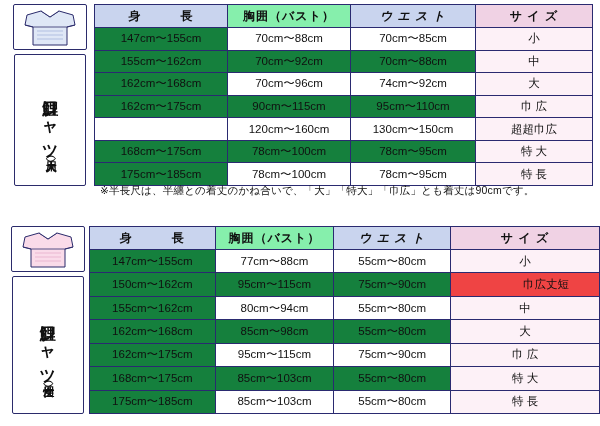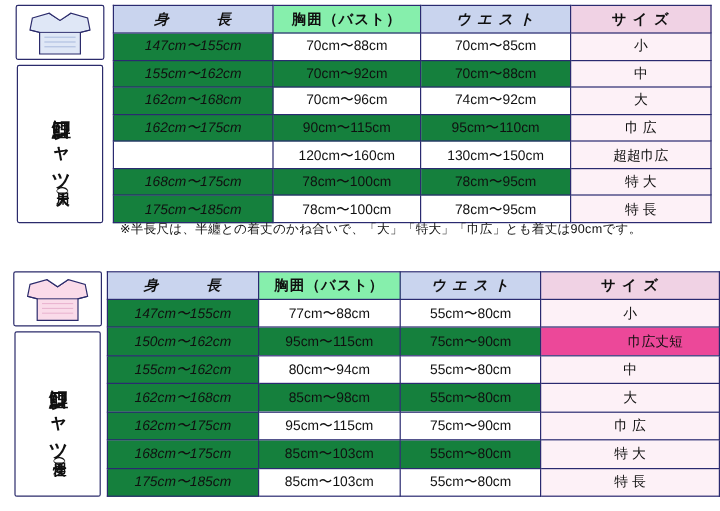--- a/index.html
+++ b/index.html
@@ -64,36 +64,36 @@
     padding:0;
     height:21px;
     white-space:nowrap;
   }
   thead th{
     font-weight:bold;
     letter-spacing:1px;
     font-size:12px;
     height:22px;
   }
-  .c0{width:132px;font-style:italic;}
+  .c0{width:132px;}
   .c1{width:122px;}
   .c2{width:124px;}
   .c3{width:116px;}
 
   
   .h0{background:#c9d4ee;}
   .h1{background:#86efac;}
   .h2{background:#c9d4ee;font-style:italic;}
   .h3{background:#f0d2e4;margin-left:32px;}
 
   
   .b-blue{background:#15803d;}
   .b-white{background:#ffffff;}
   .b-pink{background:#fdf1f7;}
-  .b-pink-d{background:#ec4899;padding-left:42px;}
+  .b-pink-d{background:#ef4444;padding-left:42px;}
 
   .note{
     position:absolute;
     font-size:10.5px;
     color:#111;
     letter-spacing:0.2px;
   }
 
   
   .shirt{position:absolute;left:50%;top:4px;transform:translateX(-50%);}

